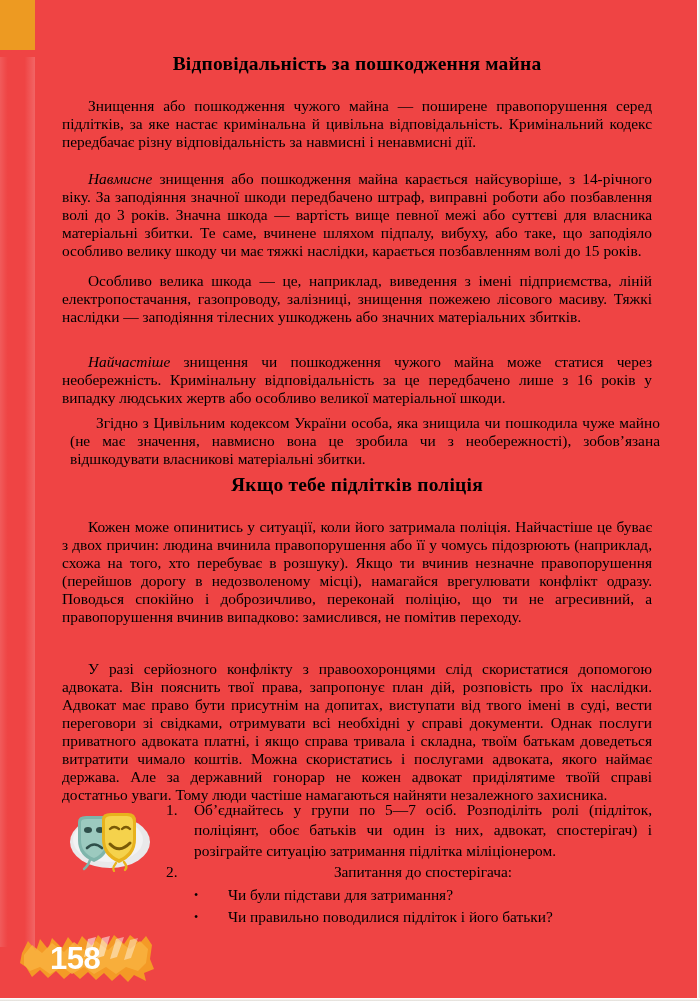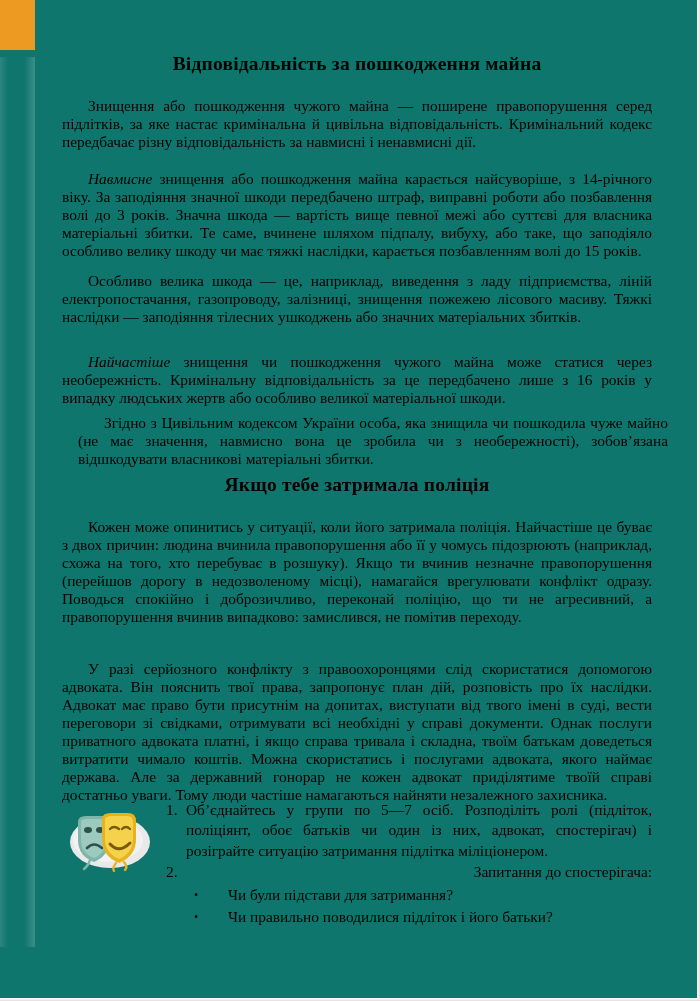--- a/index.html
+++ b/index.html
@@ -13,21 +13,21 @@
     font-family: "Liberation Serif", "DejaVu Serif", serif;
     color: #000000;
     overflow: hidden;
     position: relative;
   }
 
   
   .page {
     position: absolute;
     inset: 0;
-    background: #0f766e;
+    background: #ef4444;
     text-decoration: underline;
   }
   .page-edge-right {
     position: absolute;
     top: 0;
     right: 0;
     width: 3px;
     height: 1001px;
     background: linear-gradient(to right, #ffffff 0%, #f0eeea 60%, #d9d6d0 100%);
   }
@@ -110,21 +110,21 @@
     hyphens: manual;
   }
   p.body-text em {
     font-style: italic;
   }
 
   .block-1 { position: absolute; left: 0; top: 97px;  width: 590px; }
   .block-2 { position: absolute; left: 0; top: 170px; width: 590px; }
   .block-3 { position: absolute; left: 0; top: 272px; width: 590px; }
   .block-4 { position: absolute; left: 0; top: 353px; width: 590px; }
-  .block-5 { position: absolute; left: 16px; top: 414px; width: 590px; }
+  .block-5 { position: absolute; left: 8px; top: 414px; width: 590px; }
   .block-6 { position: absolute; left: 0; top: 518px; width: 590px; }
   .block-7 { position: absolute; left: 0; top: 660px; width: 590px; }
 
   
   .exercises {
     position: absolute;
     left: 0;
     top: 800px;
     width: 590px;
   }
@@ -144,23 +144,24 @@
     line-height: 20.4px;
   }
   .ex-num {
     flex: 0 0 auto;
     width: 20px;
     text-align: left;
   }
   .ex-text {
     flex: 1 1 auto;
     text-align: justify;
+    margin-left: 8px;
   }
   .ex-item-2 { margin-top: 1px; }
-  .ex-item-2 .ex-text { text-align: right; }
+  .ex-item-2 .ex-text { text-align: center; }
 
   .bullet-item {
     display: flex;
     font-size: 15.4px;
     line-height: 20.4px;
     margin-left: 28px;
     margin-top: 2px;
   }
   .bullet-dot {
     flex: 0 0 auto;
@@ -210,32 +211,32 @@
 
     <p class="body-text block-1">
       <span>Знищення або пошкодження чужого майна — поширене правопорушення серед підлітків, за яке настає кримінальна й цивільна відповідальність. Кримінальний кодекс передбачає різну відповідальність за навмисні і ненавмисні дії.</span>
     </p>
 
     <p class="body-text block-2">
       <em>Навмисне</em><span> знищення або пошкодження майна карається найсуворіше, з 14-річного віку. За заподіяння значної шкоди передбачено штраф, виправні роботи або позбавлення волі до 3 років. Значна шкода — вартість вище певної межі або суттєві для власника матеріальні збитки. Те саме, вчинене шляхом підпалу, вибуху, або таке, що заподіяло особливо велику шкоду чи має тяжкі наслідки, карається позбавленням волі до 15 років.</span>
     </p>
 
     <p class="body-text block-3">
-      <span>Особливо велика шкода — це, наприклад, виведення з ладу підприємства, ліній електропостачання, газопроводу, залізниці, знищення пожежею лісового масиву. Тяжкі наслідки — заподіяння тілесних ушкоджень або значних матеріальних збитків.</span>
+      <span>Особливо велика шкода — це, наприклад, виведення з імені підприємства, ліній електропостачання, газопроводу, залізниці, знищення пожежею лісового масиву. Тяжкі наслідки — заподіяння тілесних ушкоджень або значних матеріальних збитків.</span>
     </p>
 
     <p class="body-text block-4">
       <em>Найчастіше</em><span> знищення чи пошкодження чужого майна може статися через необережність. Кримінальну відповідальність за це передбачено лише з 16 років у випадку людських жертв або особливо великої матеріальної шкоди.</span>
     </p>
 
     <p class="body-text block-5">
       <span>Згідно з Цивільним кодексом України особа, яка знищила чи пошкодила чуже майно (не має значення, навмисно вона це зробила чи з необережності), зобов’язана відшкодувати власникові матеріальні збитки.</span>
     </p>
 
-    <h1 class="section-title title-2">Якщо тебе затримала поліція</h1>
+    <h1 class="section-title title-2">Якщо тебе підлітків поліція</h1>
 
     <p class="body-text block-6">
       <span>Кожен може опинитись у ситуації, коли його затримала поліція. Найчастіше це буває з двох причин: людина вчинила правопорушення або її у чомусь підозрюють (наприклад, схожа на того, хто перебуває в розшуку). Якщо ти вчинив незначне правопорушення (перейшов дорогу в недозволеному місці), намагайся врегулювати конфлікт одразу. Поводься спокійно і доброзичливо, переконай поліцію, що ти не агресивний, а правопорушення вчинив випадково: замислився, не помітив переходу.</span>
     </p>
 
     <p class="body-text block-7">
       <span>У разі серйозного конфлікту з правоохоронцями слід скористатися допомогою адвоката. Він пояснить твої права, запропонує план дій, розповість про їх наслідки. Адвокат має право бути присутнім на допитах, виступати від твого імені в суді, вести переговори зі свідками, отримувати всі необхідні у справі документи. Однак послуги приватного адвоката платні, і якщо справа тривала і складна, твоїм батькам доведеться витратити чимало коштів. Можна скористатись і послугами адвоката, якого наймає держава. Але за державний гонорар не кожен адвокат приділятиме твоїй справі достатньо уваги. Тому люди частіше намагаються найняти незалежного захисника.</span>
     </p>
 
     <div class="exercises">
@@ -282,14 +283,31 @@
         <div class="bullet-item">
           <span class="bullet-dot">•</span>
           <span class="bullet-text">Чи правильно поводилися підліток і його батьки?</span>
         </div>
 
       </div>
     </div>
 
   </div>
 
+  <div class="pagenum-wrap">
+    <svg viewBox="0 0 140 58" width="140" height="58" aria-hidden="true">
+      <path d="M4 24 L10 12 L18 22 L22 10 L30 20 L34 9 L44 19 L50 8 L58 18 L64 7
+               L74 17 L80 6 L90 16 L96 6 L106 15 L112 6 L122 14 L128 7 L134 16
+               L132 30 L136 40 L126 44 L128 52 L116 46 L110 53 L102 45 L94 52
+               L86 44 L78 51 L70 43 L62 50 L54 43 L46 50 L38 42 L30 49 L22 41
+               L14 48 L8 38 L2 34 Z" fill="#f49a26"></path>
+      <path d="M6 26 L14 16 L24 24 L34 14 L46 23 L56 13 L68 22 L78 12 L90 21
+               L100 12 L112 20 L122 12 L130 20 L128 34 L120 42 L108 38 L98 45
+               L88 38 L76 45 L66 38 L54 45 L44 38 L32 45 L22 38 L12 42 L6 36 Z" fill="#f8b23f" opacity="0.85"></path>
+      <path d="M70 10 L78 8 L72 26 L66 28 Z" fill="#ffffff" opacity="0.55"></path>
+      <path d="M84 9 L92 7 L86 27 L79 29 Z" fill="#ffffff" opacity="0.5"></path>
+      <path d="M98 10 L106 8 L99 28 L92 30 Z" fill="#ffffff" opacity="0.45"></path>
+      <path d="M112 11 L120 9 L113 29 L106 31 Z" fill="#ffffff" opacity="0.4"></path>
+    </svg>
+    <span class="pagenum-text">158</span>
+  </div>
 
 </div>
 
 </body></html>

